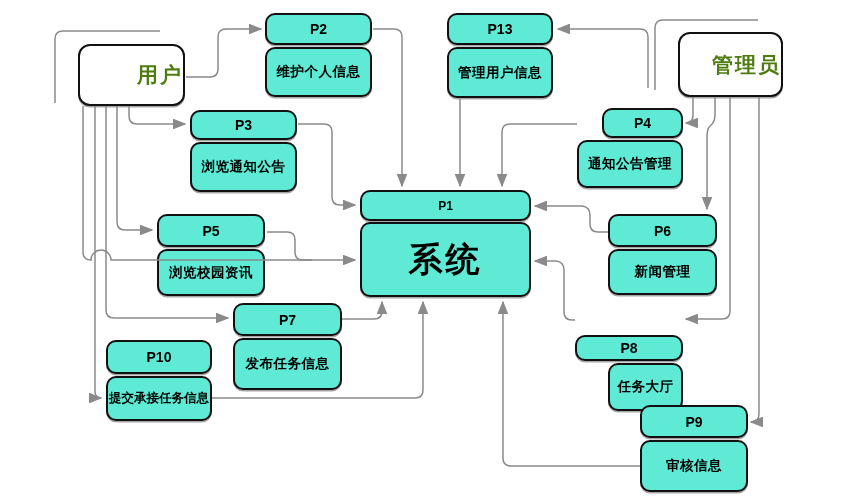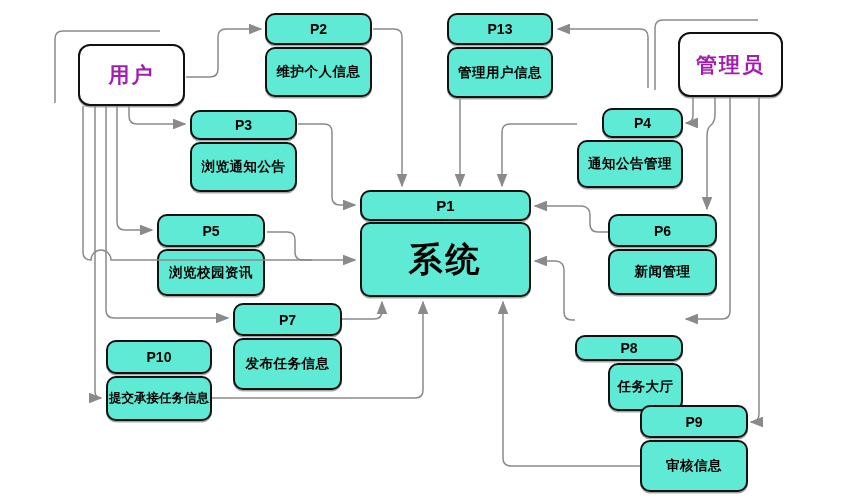--- a/index.html
+++ b/index.html
@@ -10,25 +10,25 @@
   .node{position:absolute;}
   .box{
     box-sizing:border-box;background:#5eead4;border:2px solid #111111;
     border-radius:10px;display:flex;align-items:center;justify-content:center;
     font-weight:bold;color:#000000;box-shadow:0 1.5px 0 rgba(0,0,0,.35);
   }
   .hd{font-size:14px;}
   .bd{font-size:13.5px;margin-top:2px;letter-spacing:.5px;white-space:nowrap;}
   .entity{
     position:absolute;box-sizing:border-box;background:#fff;border:2px solid #111;
-    border-radius:12px;display:flex;align-items:center;justify-content:center;
-    font-weight:bold;font-size:21px;color:#a21caf;box-shadow:0 1.5px 0 rgba(0,0,0,.35);
+    border-radius:12px;display:flex;align-items:center;justify-content:flex-end;
+    font-weight:bold;font-size:21px;color:#4d7c0f;box-shadow:0 1.5px 0 rgba(0,0,0,.35);
     letter-spacing:2px;
   }
-  .sys-hd{font-size:15px;}
+  .sys-hd{font-size:12px;}
   .sys-bd{font-size:34px;letter-spacing:3px;margin-top:1px;}
   #wires{position:absolute;left:0;top:0;z-index:5;pointer-events:none;}
   .node,.entity{z-index:1;}
 </style>
 </head>
 <body>
 
 <div id="canvas">
 
   <div class="entity" style="left:78px;top:44px;width:107px;height:62px;">

